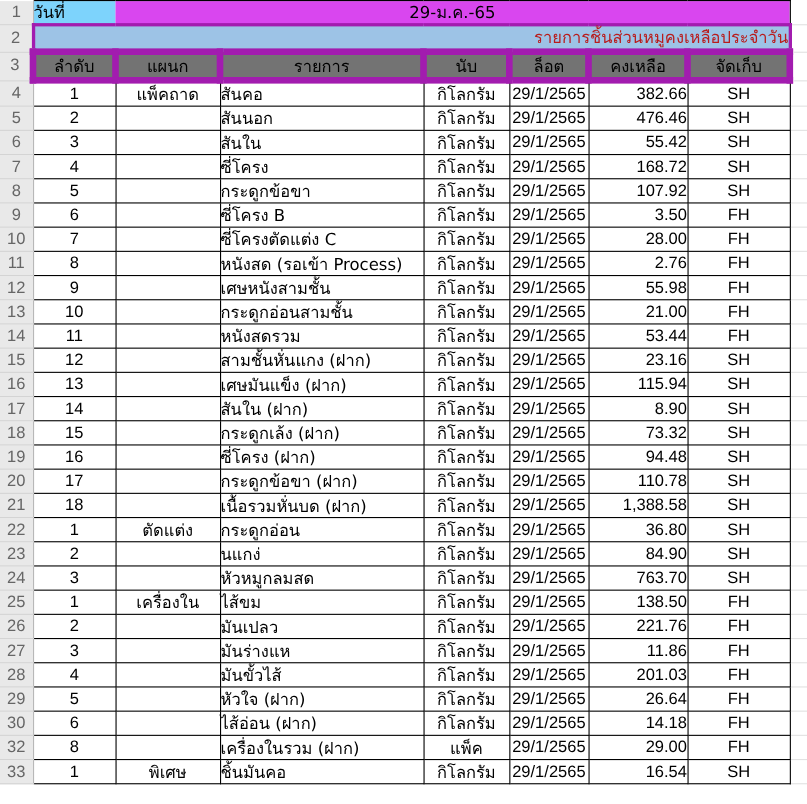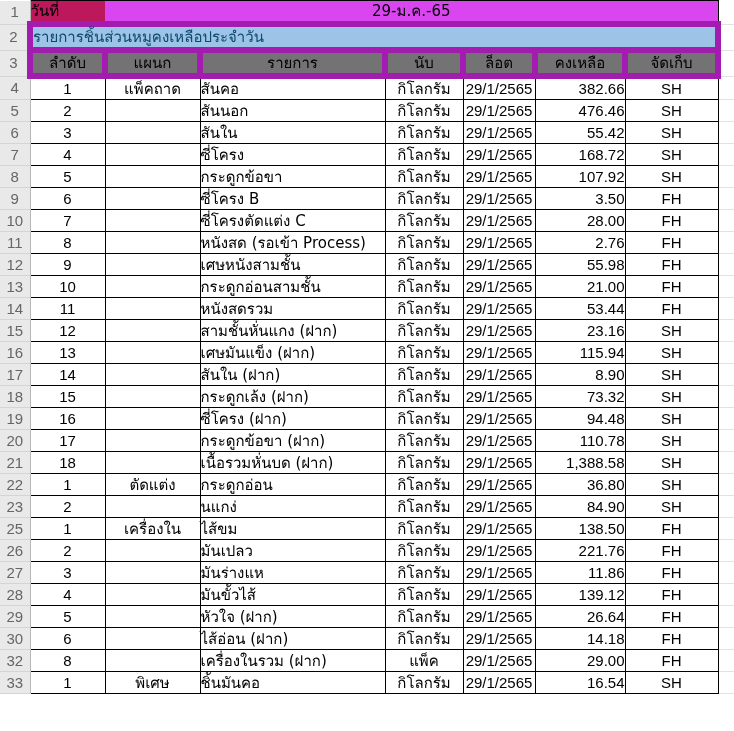--- a/index.html
+++ b/index.html
@@ -72,35 +72,35 @@
   .w-qty   { width: 90px; }
   .w-store { width: 93px; }
   .w-tail  { width: 16px; }
 
   
   td.datelabel {
     border: 1px solid #000000;
     border-right: none;
     text-align: left;
     padding-left: 4px;
-    background: #be185d;
+    background: #7dd3fc;
   }
   td.datevalue {
     border: 1px solid #000000;
     border-left: none;
     text-align: center;
     background: #d946ef;
   }
   
   td.titlebar {
     background: #9dc3e6;
-    border: 6px solid #a21caf;
-    text-align: left;
+    border: 3px solid #a21caf;
+    text-align: right;
     font-size: 16px;
-    color: #0c4a6e;
+    color: #b91c1c;
   }
   
   td.colhdr {
     border: 6px solid #a21caf;
     background: #737373;
     text-align: center;
     font-size: 16px;
   }
   .numfont {
     font-family: "Liberation Sans", sans-serif;
@@ -363,20 +363,31 @@
           <td class="cell c-center numfont">2</td>
           <td class="cell c-center"></td>
           <td class="cell c-left">นแกง่</td>
           <td class="cell c-center">กิโลกรัม</td>
           <td class="cell c-center numfont">29/1/2565</td>
           <td class="cell c-right numfont">84.90</td>
           <td class="cell c-center numfont">SH</td>
           <td class="blank"></td>
         </tr>
         <tr>
+          <td class="rowhdr numfont">24</td>
+          <td class="cell c-center numfont">3</td>
+          <td class="cell c-center"></td>
+          <td class="cell c-left">หัวหมูกลมสด</td>
+          <td class="cell c-center">กิโลกรัม</td>
+          <td class="cell c-center numfont">29/1/2565</td>
+          <td class="cell c-right numfont">763.70</td>
+          <td class="cell c-center numfont">SH</td>
+          <td class="blank"></td>
+        </tr>
+        <tr>
           <td class="rowhdr numfont">25</td>
           <td class="cell c-center numfont">1</td>
           <td class="cell c-center">เครื่องใน</td>
           <td class="cell c-left">ไส้ขม</td>
           <td class="cell c-center">กิโลกรัม</td>
           <td class="cell c-center numfont">29/1/2565</td>
           <td class="cell c-right numfont">138.50</td>
           <td class="cell c-center numfont">FH</td>
           <td class="blank"></td>
         </tr>
@@ -402,21 +413,21 @@
           <td class="cell c-center numfont">FH</td>
           <td class="blank"></td>
         </tr>
         <tr>
           <td class="rowhdr numfont">28</td>
           <td class="cell c-center numfont">4</td>
           <td class="cell c-center"></td>
           <td class="cell c-left">มันขั้วไส้</td>
           <td class="cell c-center">กิโลกรัม</td>
           <td class="cell c-center numfont">29/1/2565</td>
-          <td class="cell c-right numfont">139.12</td>
+          <td class="cell c-right numfont">201.03</td>
           <td class="cell c-center numfont">FH</td>
           <td class="blank"></td>
         </tr>
         <tr>
           <td class="rowhdr numfont">29</td>
           <td class="cell c-center numfont">5</td>
           <td class="cell c-center"></td>
           <td class="cell c-left">หัวใจ (ฝาก)</td>
           <td class="cell c-center">กิโลกรัม</td>
           <td class="cell c-center numfont">29/1/2565</td>

